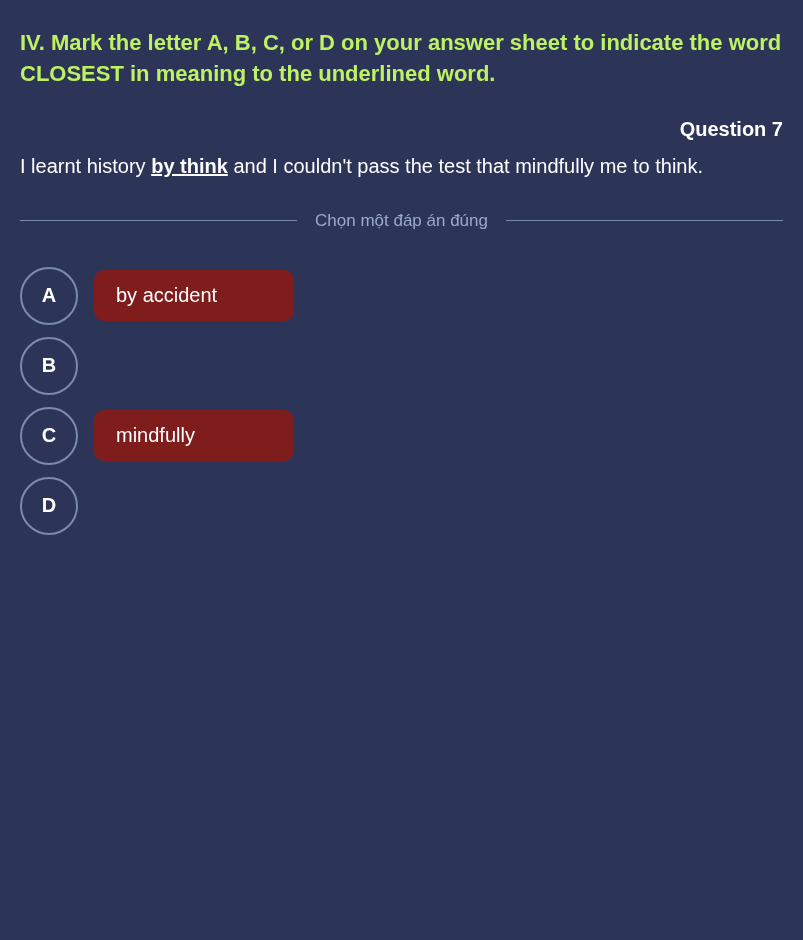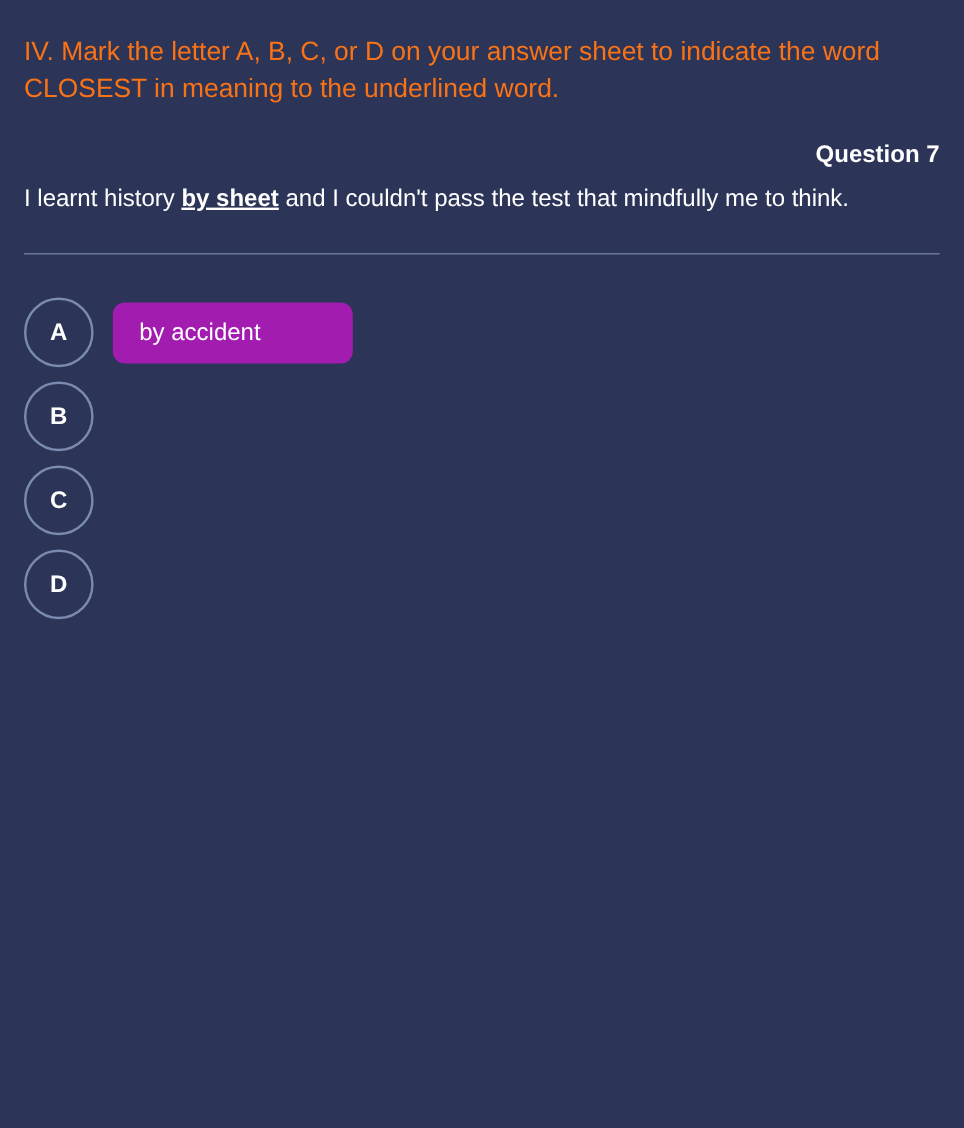--- a/index.html
+++ b/index.html
@@ -12,24 +12,24 @@
       width: 803px;
       min-height: 940px;
       background-color: #2c3557;
       font-family: Arial, sans-serif;
       color: #ffffff;
       padding: 28px 20px 28px 20px;
     }
 
     .instruction {
       font-size: 22px;
-      font-weight: 400;
+      font-weight: 700;
       line-height: 1.4;
       margin-bottom: 28px;
-      color: #f97316;
+      color: #bef264;
     }
 
     .question-label {
       font-size: 20px;
       font-weight: 800;
       margin-bottom: 10px;
       color: #ffffff;
       text-align: right;
     }
 
@@ -87,51 +87,53 @@
       display: flex;
       align-items: center;
       justify-content: center;
       font-size: 20px;
       font-weight: 700;
       color: #ffffff;
       flex-shrink: 0;
     }
 
     .option-box {
-      background-color: #a21caf;
+      background-color: #7f1d1d;
       border-radius: 10px;
       padding: 14px 22px;
       font-size: 20px;
       color: #ffffff;
       min-width: 200px;
     }
   </style>
 </head>
 <body>
 
 <div class="instruction">IV. Mark the letter A, B, C, or D on your answer sheet to indicate the word CLOSEST in meaning to the underlined word.</div>
 
 <div class="question-label">Question 7</div>
 
 <div class="question-text">
-  <span>I learnt history </span><u>by sheet</u><span> and I couldn't pass the test that mindfully me to think.</span>
+  <span>I learnt history </span><u>by think</u><span> and I couldn't pass the test that mindfully me to think.</span>
 </div>
 
 <div class="divider-row">
   <div class="divider-line"></div>
+  <span class="divider-text">Chọn một đáp án đúng</span>
   <div class="divider-line"></div>
 </div>
 
 <div class="options-list" id="options-container">
 <div class="option-row">
       <div class="option-circle">A</div>
       <div class="option-box">by accident</div>
     </div>
     <div class="option-row">
       <div class="option-circle">B</div>
     </div>
     <div class="option-row">
       <div class="option-circle">C</div>
+      <div class="option-box">mindfully</div>
     </div>
     <div class="option-row">
       <div class="option-circle">D</div>
     </div>
   </div>
 
 </body></html>

